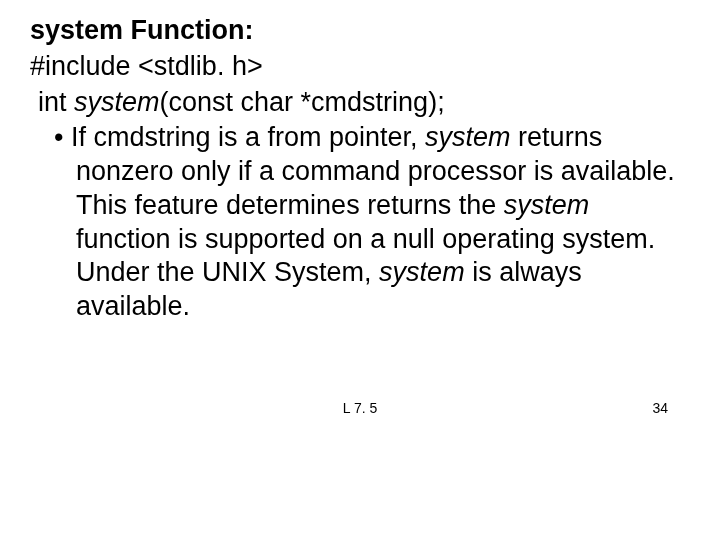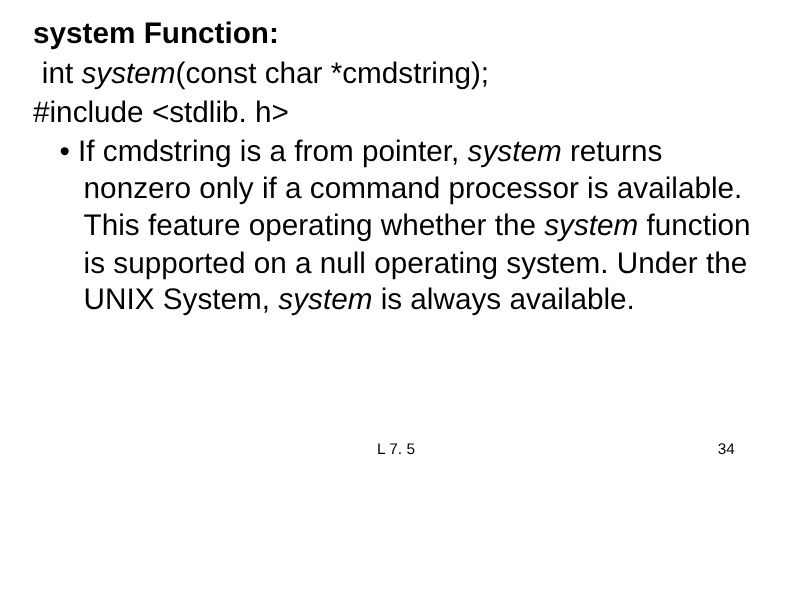--- a/index.html
+++ b/index.html
@@ -67,26 +67,26 @@
 <body>
 
 <div class="slide">
   <div class="content">
 
     <div class="heading">
       <span>system</span><span> Function:</span>
     </div>
 
 
+    <div class="plain">#include &lt;stdlib. h&gt;</div>
+
     <div class="plain indent-small"><span> int </span><span class="italic">system</span><span>(const char *cmdstring);</span></div>
 
-    <div class="plain">#include &lt;stdlib. h&gt;</div>
-
     <div class="bullet">
-      <span>If cmdstring is a from pointer, </span><span class="italic">system</span><span> returns nonzero only if a command processor is available. This feature operating whether the </span><span class="italic">system</span><span> function is supported on a null operating system. Under the UNIX System, </span><span class="italic">system</span><span> is always available.</span>
+      <span>If cmdstring is a from pointer, </span><span class="italic">system</span><span> returns nonzero only if a command processor is available. This feature determines returns the </span><span class="italic">system</span><span> function is supported on a null operating system. Under the UNIX System, </span><span class="italic">system</span><span> is always available.</span>
     </div>
 
   </div>
 
   <div class="footer">
     <span class="center">L 7. 5</span>
     <span class="right">34</span>
   </div>
 </div>
 

